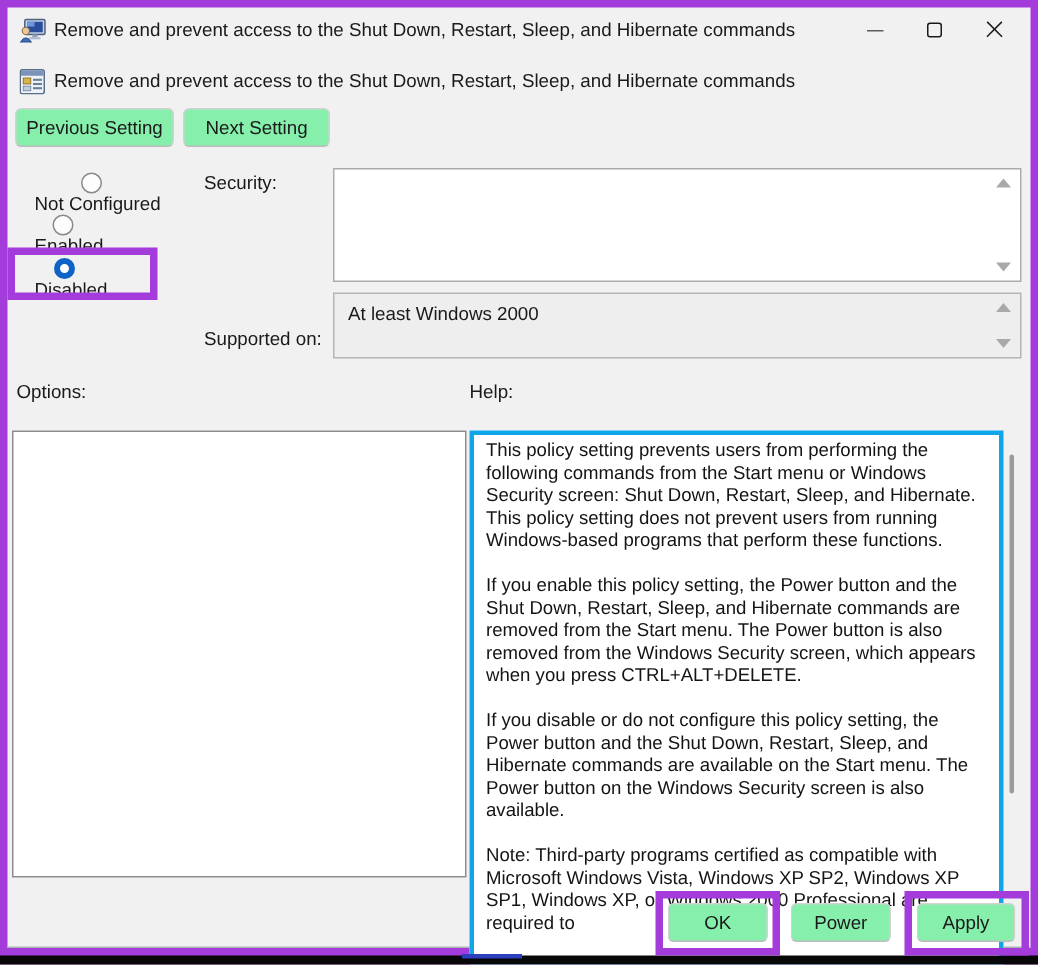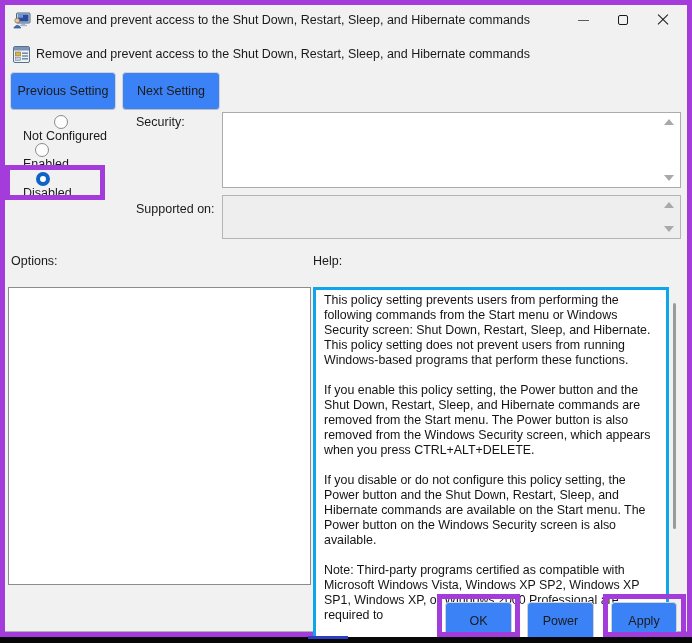--- a/index.html
+++ b/index.html
@@ -34,22 +34,22 @@
   }
   .glyph-close::before { transform:rotate(45deg); }
   .glyph-close::after { transform:rotate(-45deg); }
 
   
   .policy-header-text { position:absolute; left:31px; top:37px; height:24px; line-height:24px; font-size:12.5px; white-space:nowrap; }
   .policy-icon { position:absolute; left:8px; top:41px; }
 
   
   .btn {
-    position:absolute; height:38px;
-    background:#3b82f6; border:1px solid #d2d2d2; border-bottom-color:#bcbcbc;
+    position:absolute; height:26px;
+    background:#86efac; border:1px solid #d2d2d2; border-bottom-color:#bcbcbc;
     border-radius:4px; font-size:12.5px; color:#1a1a1a;
     display:flex; align-items:center; justify-content:center;
     font-family:"Liberation Sans", sans-serif;
   }
   .btn-prev { left:5px;  top:67px; width:106px; }
   .btn-next { left:117px; top:67px; width:98px; }
 
   
   .radio-row { position:absolute; left:10px; display:flex; align-items:center; height:18px;flex-direction:column; }
   .radio-row-1 { top:110px; } .radio-row-2 { top:138px;text-align:right; } .radio-row-3 { top:167px; }
@@ -163,22 +163,23 @@
       <span class="radio-label">Disabled</span>
     </div>
 
     <span class="field-label" style="left:131px; top:110px;">Security:</span>
     <div class="comment-box">
       <span></span>
       <span class="scroll-arrow-up"></span>
       <span class="scroll-arrow-down"></span>
     </div>
 
-    <span class="field-label" style="left:131px; top:197px;">Supported on:</span>
+    <span class="field-label" style="left:131px; top:214px;">Supported on:</span>
     <div class="supported-box">
+      <span>At least Windows 2000</span>
       <span class="scroll-arrow-up"></span>
       <span class="scroll-arrow-down"></span>
     </div>
 
     <span class="field-label" style="left:6px; top:249px;">Options:</span>
     <span class="field-label" style="left:308px; top:249px;">Help:</span>
 
     <div class="options-box"></div>
 
     <div class="help-box">

